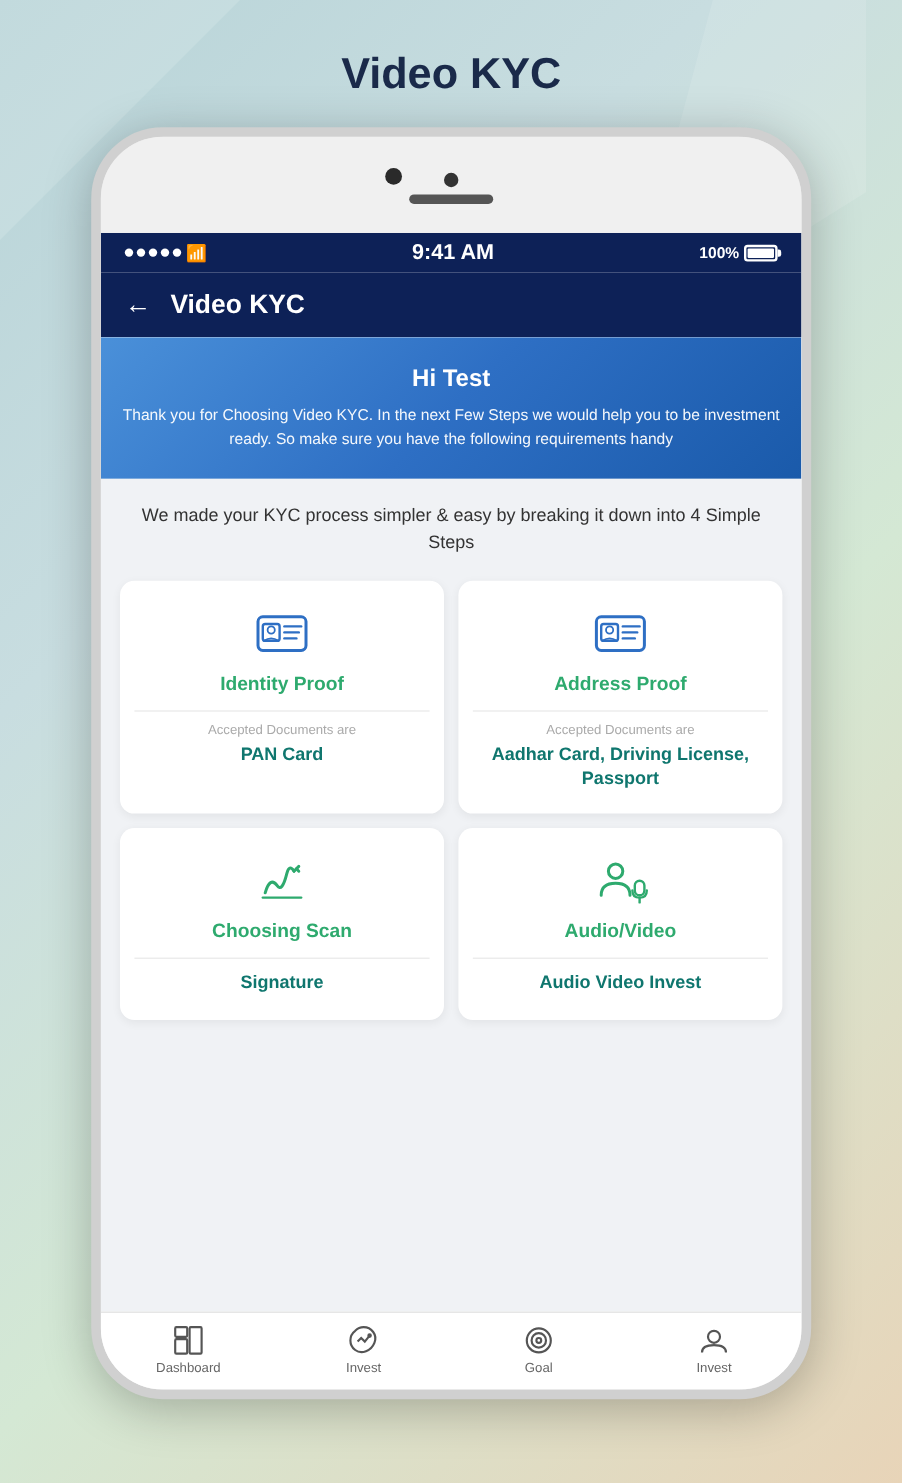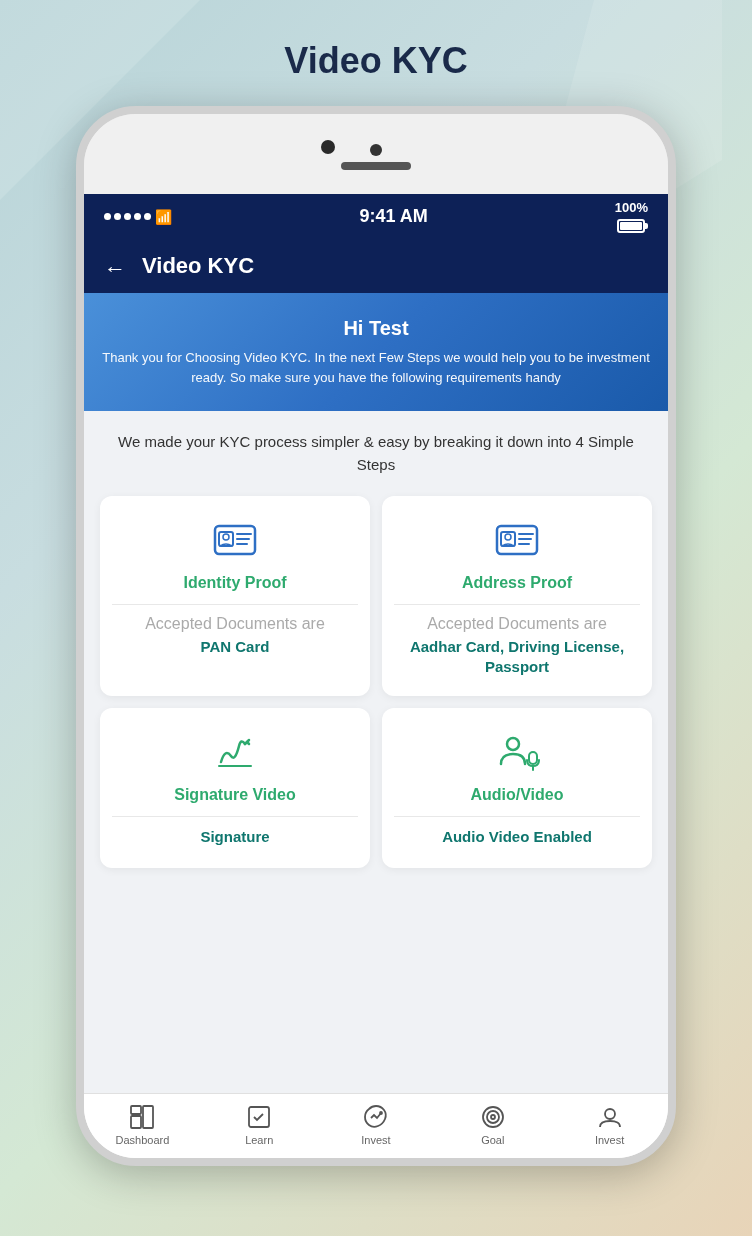--- a/index.html
+++ b/index.html
@@ -114,21 +114,21 @@
       padding: 6px 20px;
       font-size: 13px;
       font-weight: 600;
       flex-shrink: 0;
     }
     .status-left { display: flex; align-items: center; gap: 4px; }
     .status-dots { display: flex; gap: 3px; }
     .status-dot { width: 7px; height: 7px; background: white; border-radius: 50%; }
     .wifi-icon { font-size: 14px; }
     .status-time { font-size: 18px; font-weight: 700; }
-    .status-right { display: flex; align-items: center; gap: 4px; font-size: 13px; flex-direction: column; }
+    .status-right { display: flex; align-items: center; gap: 4px; font-size: 13px; }
     .battery-bar {
       width: 28px; height: 14px;
       border: 2px solid white;
       border-radius: 3px;
       position: relative;
       display: inline-flex;
       align-items: center;
       padding: 1px;
     }
     .battery-bar::after {
@@ -234,21 +234,21 @@
     }
 
     .card-divider {
       width: 100%;
       height: 1px;
       background: #e8e8e8;
       margin-bottom: 10px;
     }
 
     .card-sub {
-      font-size: 16px;
+      font-size: 11px;
       color: #aaa;
       margin-bottom: 4px;
     }
 
     .card-doc {
       font-size: 15px;
       font-weight: 600;
       color: #0f766e;
       line-height: 1.3;
     }
@@ -378,63 +378,56 @@
 
         <div class="kyc-card">
           <div class="card-icon">
             <svg viewBox="0 0 48 48" width="48" height="48">
               <path d="M10 34 Q14 20 20 28 Q24 34 28 18 Q30 10 34 16" fill="none" stroke="#2eaa6e" stroke-width="2.5" stroke-linecap="round" stroke-linejoin="round"></path>
               <path d="M34 16 L36 14 L38 12" fill="none" stroke="#2eaa6e" stroke-width="2.5" stroke-linecap="round"></path>
               <path d="M36 14 L38 16" fill="none" stroke="#2eaa6e" stroke-width="2.5" stroke-linecap="round"></path>
               <line x1="8" y1="38" x2="40" y2="38" stroke="#2eaa6e" stroke-width="2" stroke-linecap="round"></line>
             </svg>
           </div>
-          <div class="card-title">Signature Video</div>
+          <div class="card-title">Choosing Scan</div>
           <div class="card-divider"></div>
           <div class="card-doc">Signature</div>
         </div>
 
         <div class="kyc-card">
           <div class="card-icon">
             <svg viewBox="0 0 48 48" width="48" height="48">
 
               <circle cx="20" cy="16" r="6" fill="none" stroke="#2eaa6e" stroke-width="2.5"></circle>
               <path d="M8 36 Q8 26 20 26 Q32 26 32 36" fill="none" stroke="#2eaa6e" stroke-width="2.5" stroke-linecap="round"></path>
 
               <rect x="36" y="24" width="8" height="12" rx="4" fill="none" stroke="#2eaa6e" stroke-width="2"></rect>
               <path d="M34 32 Q34 38 40 38 Q46 38 46 32" fill="none" stroke="#2eaa6e" stroke-width="2" stroke-linecap="round"></path>
               <line x1="40" y1="38" x2="40" y2="42" stroke="#2eaa6e" stroke-width="2" stroke-linecap="round"></line>
             </svg>
           </div>
           <div class="card-title">Audio/Video</div>
           <div class="card-divider"></div>
-          <div class="card-doc">Audio Video Enabled</div>
+          <div class="card-doc">Audio Video Invest</div>
         </div>
 
       </div>
     </div>
 
     <div class="bottom-nav">
 
       <div class="nav-item">
         <svg class="nav-icon" viewBox="0 0 26 26" fill="none" stroke="#555" stroke-width="1.8">
           <rect x="2" y="12" width="10" height="12" rx="1"></rect>
           <rect x="14" y="2" width="10" height="22" rx="1"></rect>
           <rect x="2" y="2" width="10" height="8" rx="1"></rect>
         </svg>
         <span class="nav-label">Dashboard</span>
       </div>
 
-      <div class="nav-item">
-        <svg class="nav-icon" viewBox="0 0 26 26" fill="none" stroke="#555" stroke-width="1.8">
-          <rect x="3" y="3" width="20" height="20" rx="2"></rect>
-          <polyline points="8,13 11,16 17,10"></polyline>
-        </svg>
-        <span class="nav-label">Learn</span>
-      </div>
 
       <div class="nav-item">
         <svg class="nav-icon" viewBox="0 0 26 26" fill="none" stroke="#555" stroke-width="1.8">
           <path d="M13 2 Q18 2 21 6 Q24 10 22 15 Q20 20 15 22 Q10 24 6 21 Q2 18 2 13 Q2 8 6 5 Q9 2 13 2Z"></path>
           <path d="M8 14 L11 11 L14 14 L18 9"></path>
           <circle cx="18" cy="9" r="1" fill="#555"></circle>
         </svg>
         <span class="nav-label">Invest</span>
       </div>
 

